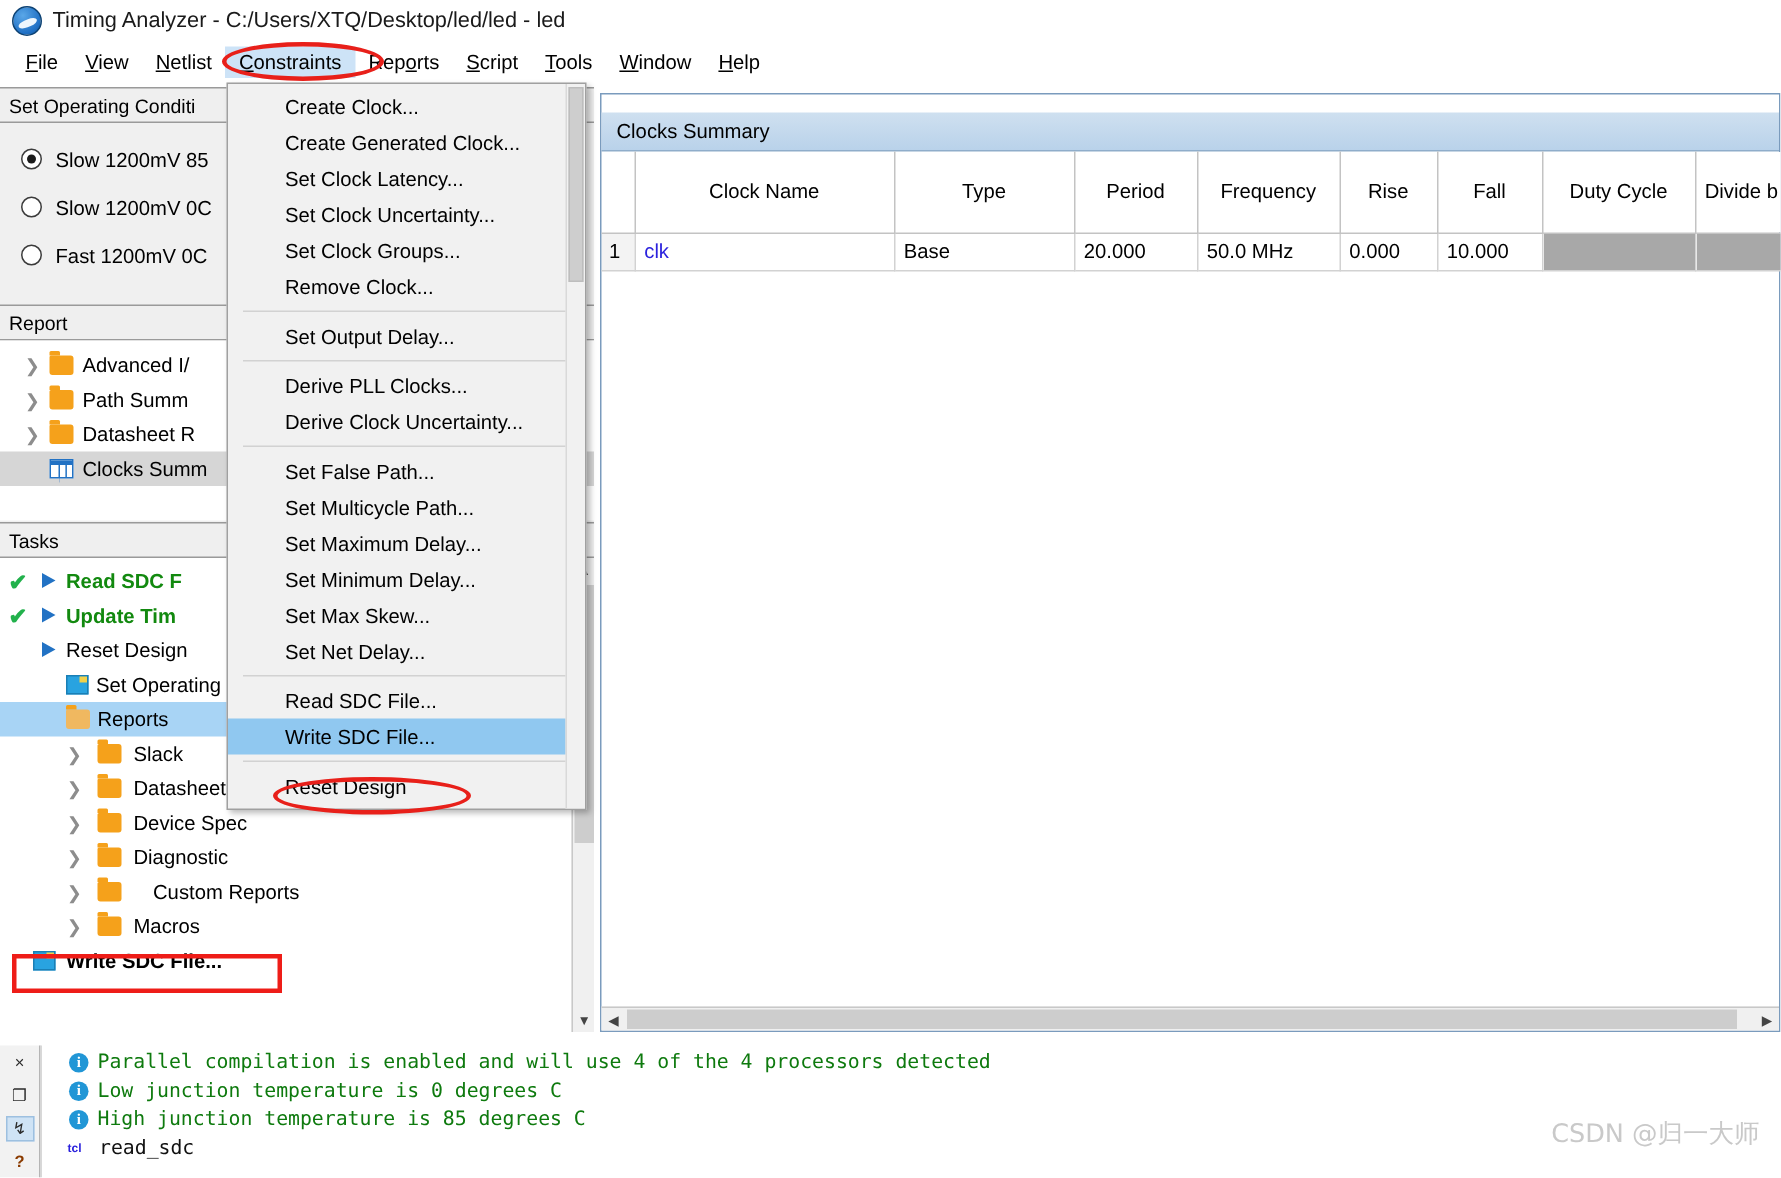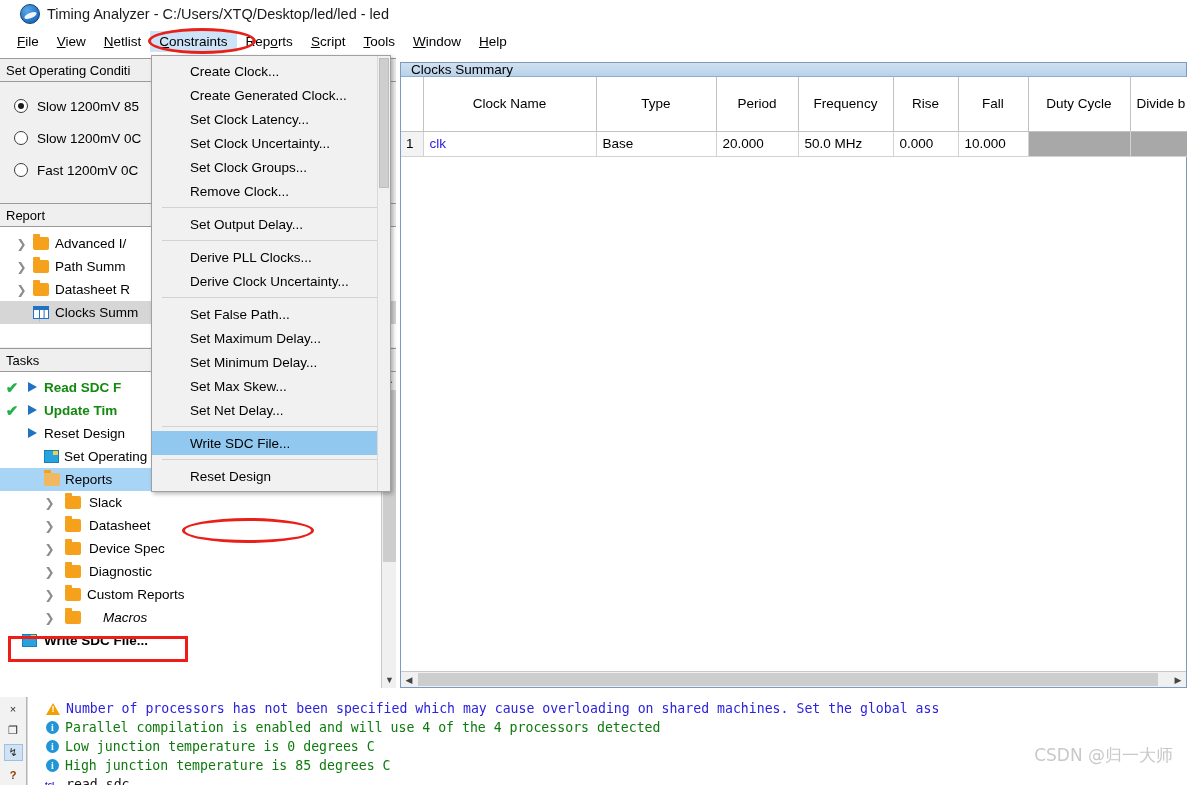--- a/index.html
+++ b/index.html
@@ -12,21 +12,21 @@
     font-size: 13px;
     color: #000000;
   }
   #app { position: relative; width: 1187px; height: 785px; }
 
   
   .titlebar {
     position: absolute; left: 0; top: 0; width: 1187px; height: 27px;
     background: #ffffff;
     display: flex; align-items: center; gap: 7px;
-    padding-left: 20px;
+    padding-left: 8px;
   }
   .app-icon {
     width: 20px; height: 20px; border-radius: 50%;
     background: radial-gradient(circle at 35% 30%, #5aa7e8 0%, #1f6fc4 70%, #14538f 100%);
     border: 1px solid #0d4273;
     position: relative; flex: none;
   }
   .app-icon::before {
     content: ""; position: absolute; left: 3px; top: 8px;
     width: 13px; height: 5px; border-radius: 50%/60%;
@@ -199,25 +199,26 @@
   }
 
   
   .right-panel {
     position: absolute; left: 400px; top: 62px;
     width: 787px; height: 626px;
     background: #ffffff;
     border: 1px solid #7a9bbd;
   }
   .cs-title {
-    height: 14px;
+    height: 26px;
     background: linear-gradient(to bottom, #cfe0f0 0%, #b9d2ea 100%);
     border-bottom: 1px solid #8fadca;
     display: flex; align-items: center; padding-left: 10px;
     font-size: 13.5px;
+    margin-top: 12px;
   }
   .cs-table { width: 100%; border-collapse: collapse; table-layout: fixed; }
   .cs-table th {
     background: #ffffff; border-right: 1px solid #c3c3c3;
     border-bottom: 1px solid #c3c3c3;
     font-weight: normal; font-size: 13.5px;
     height: 54px; vertical-align: middle; padding: 0 6px;
     white-space: nowrap; overflow: hidden;
   }
   .cs-table th.rownum { width: 22px; padding: 0; }
@@ -422,26 +423,26 @@
           <span class="task-label" style="margin-left:3px;">Device Spec</span>
         </div>
         <div class="task-row ind2">
           <span class="chev">❯</span>
           <span class="folder" style="margin-left:5px;"></span>
           <span class="task-label" style="margin-left:3px;">Diagnostic</span>
         </div>
         <div class="task-row ind2">
           <span class="chev">❯</span>
           <span class="folder" style="margin-left:5px;"></span>
-          <span class="task-label" style="margin-left:1px;">Custom Reports</span>
+          <span class="task-label" style="margin-left:16px;">Custom Reports</span>
         </div>
         <div class="task-row ind2">
           <span class="chev">❯</span>
           <span class="folder" style="margin-left:5px;"></span>
-          <span class="task-label" style="margin-left:17px;font-style:italic;">Macros</span>
+          <span class="task-label" style="margin-left:3px;">Macros</span>
         </div>
         <div class="task-row" style="padding-left:22px; gap:7px;">
           <span class="sq-icon"></span>
           <span class="task-label bold">Write SDC File...</span>
         </div>
 
         <div class="vscroll">
           <div class="thumb" style="top:18px; height:172px;"></div>
           <div class="arr" style="top:0;">▲</div>
           <div class="arr" style="bottom:0;">▼</div>
@@ -480,32 +481,38 @@
         <span>Derive PLL Clocks...</span>
       </div>
     <div class="dd-item">
         <span>Derive Clock Uncertainty...</span>
       </div>
     <div class="dd-sep"></div>
     <div class="dd-item">
         <span>Set False Path...</span>
       </div>
     <div class="dd-item">
+        <span>Set Multicycle Path...</span>
+      </div>
+    <div class="dd-item">
         <span>Set Maximum Delay...</span>
       </div>
     <div class="dd-item">
         <span>Set Minimum Delay...</span>
       </div>
     <div class="dd-item">
         <span>Set Max Skew...</span>
       </div>
     <div class="dd-item">
         <span>Set Net Delay...</span>
       </div>
     <div class="dd-sep"></div>
+    <div class="dd-item">
+        <span>Read SDC File...</span>
+      </div>
     <div class="dd-item hl">
         <span>Write SDC File...</span>
       </div>
     <div class="dd-sep"></div>
     <div class="dd-item">
         <span>Reset Design</span>
       </div>
 
     <div class="dd-scroll">
       <div class="t"></div>
@@ -563,24 +570,20 @@
 
   <div class="log-wrap">
     <div class="log-tools">
       <div class="log-tool">×</div>
       <div class="log-tool">❐</div>
       <div class="log-tool active">↯</div>
       <div class="log-tool" style="font-weight:bold;color:#8a3b00;">?</div>
     </div>
     <div class="log-area">
       <div class="log-line">
-        <span class="ic warn"></span>
-        <span class="lg-blue">Number of processors has not been specified which may cause overloading on shared machines.  Set the global ass</span>
-      </div>
-      <div class="log-line">
         <span class="ic info"></span>
         <span class="lg-green">Parallel compilation is enabled and will use 4 of the 4 processors detected</span>
       </div>
       <div class="log-line">
         <span class="ic info"></span>
         <span class="lg-green">Low junction temperature is 0 degrees C</span>
       </div>
       <div class="log-line">
         <span class="ic info"></span>
         <span class="lg-green">High junction temperature is 85 degrees C</span>

